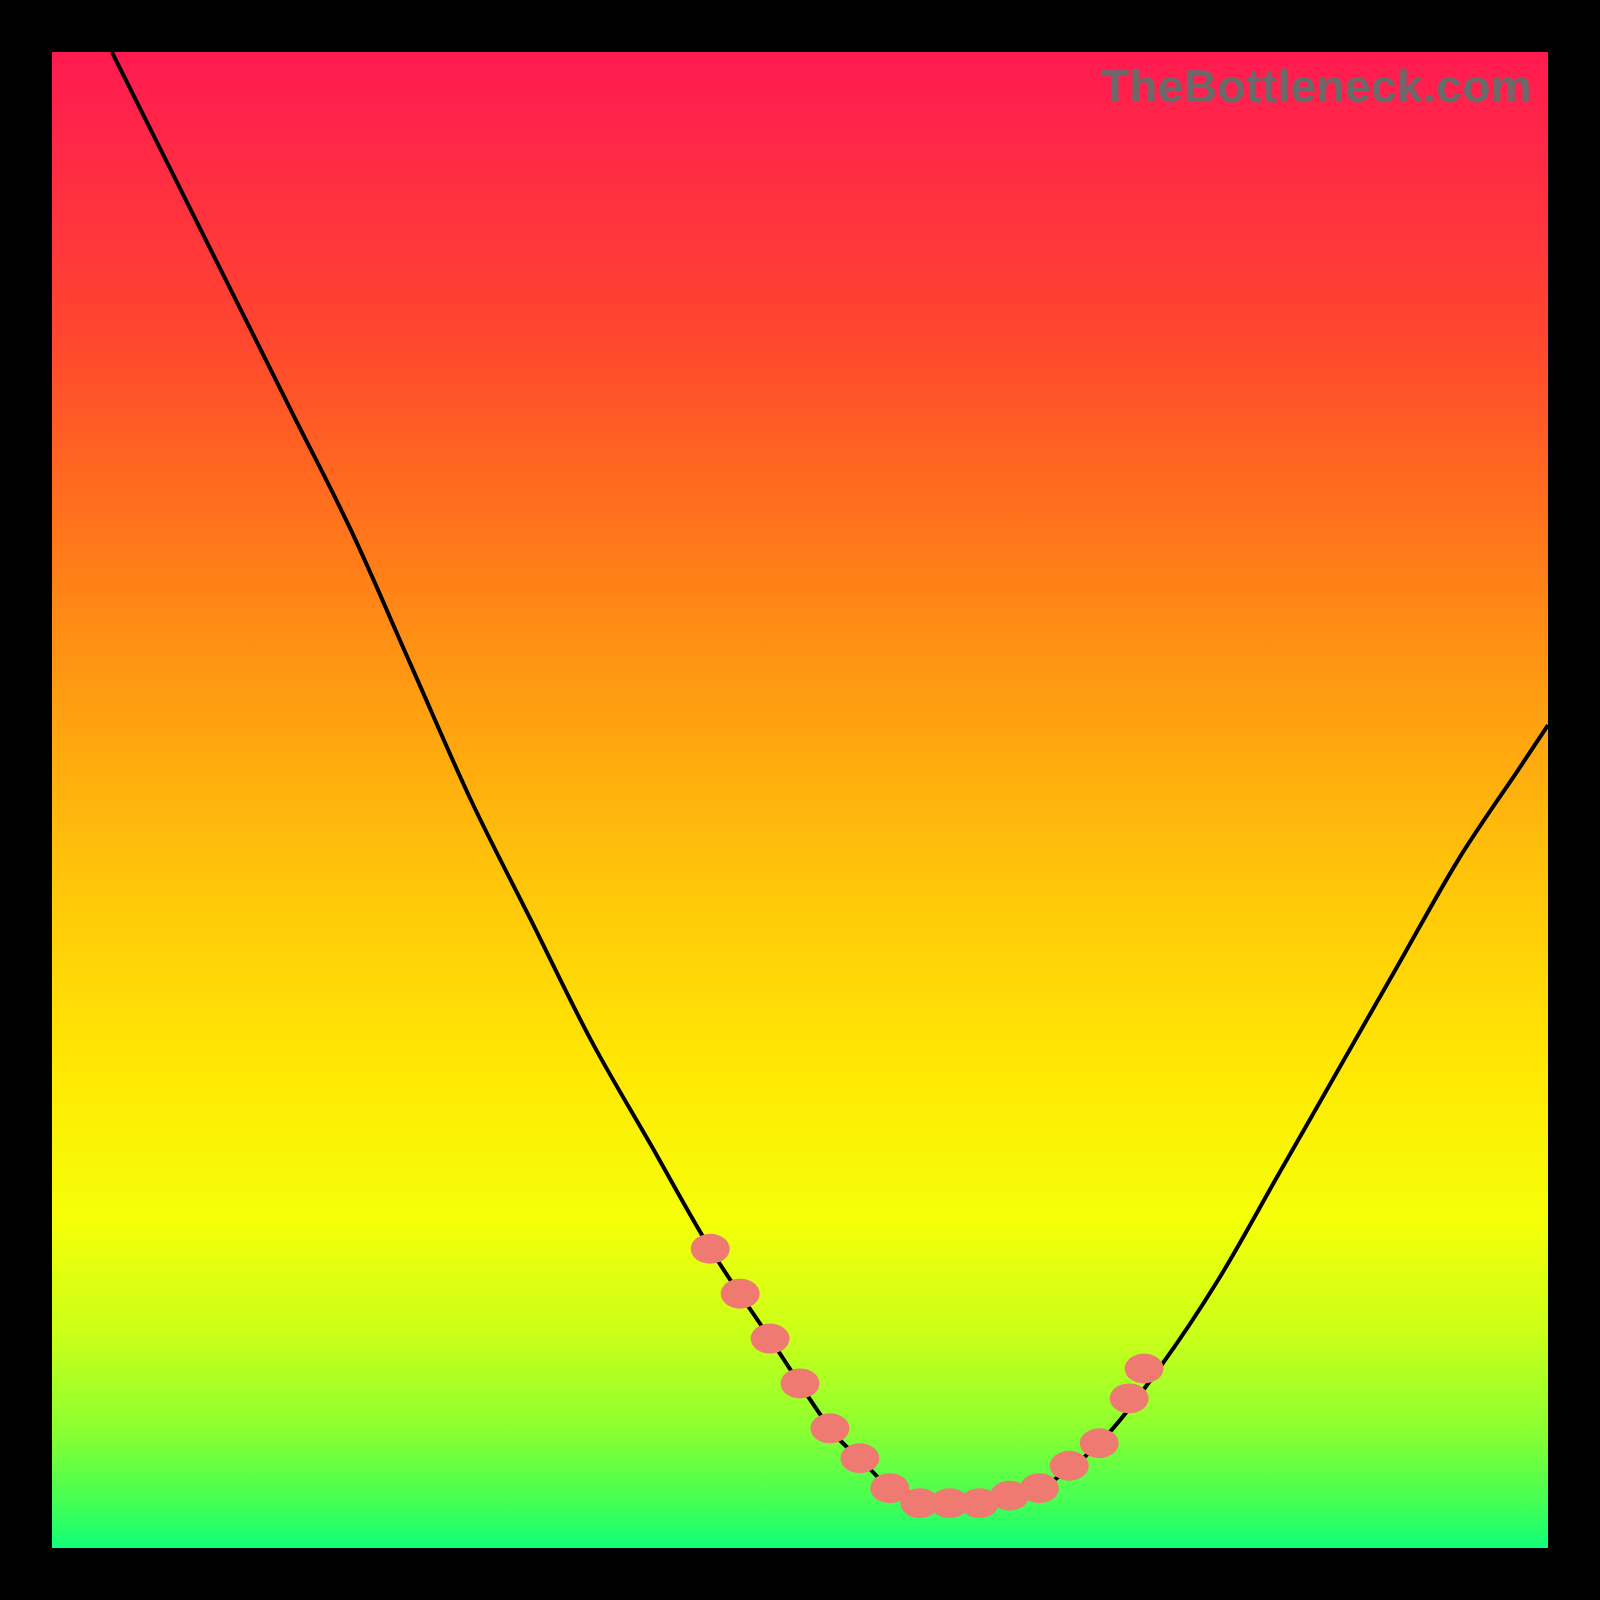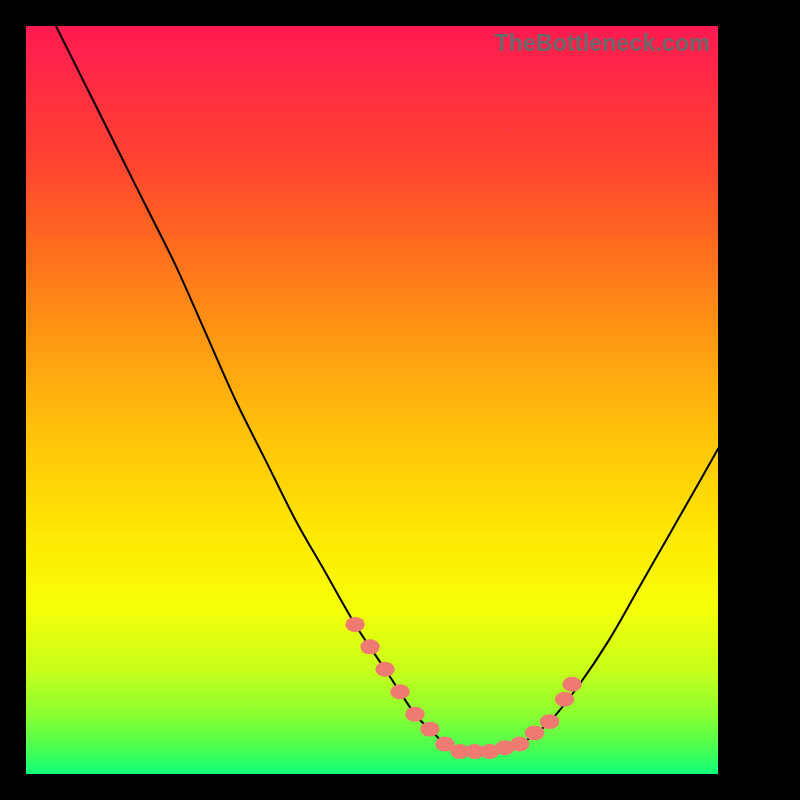--- a/index.html
+++ b/index.html
@@ -13,21 +13,21 @@
   .chart-container {
     position: relative;
     width: 800px;
     height: 800px;
     background: #000;
   }
   .plot-area {
     position: absolute;
     left: 26px;
     top: 26px;
-    width: 692px;
+    width: 748px;
     height: 748px;
     
     background: linear-gradient(to bottom,
       #ff1a50 0%,
       #ff2a45 7%,
       #ff4330 18%,
       #ff6e1d 30%,
       #ff9912 42%,
       #ffc40a 55%,
       #ffe804 68%,

